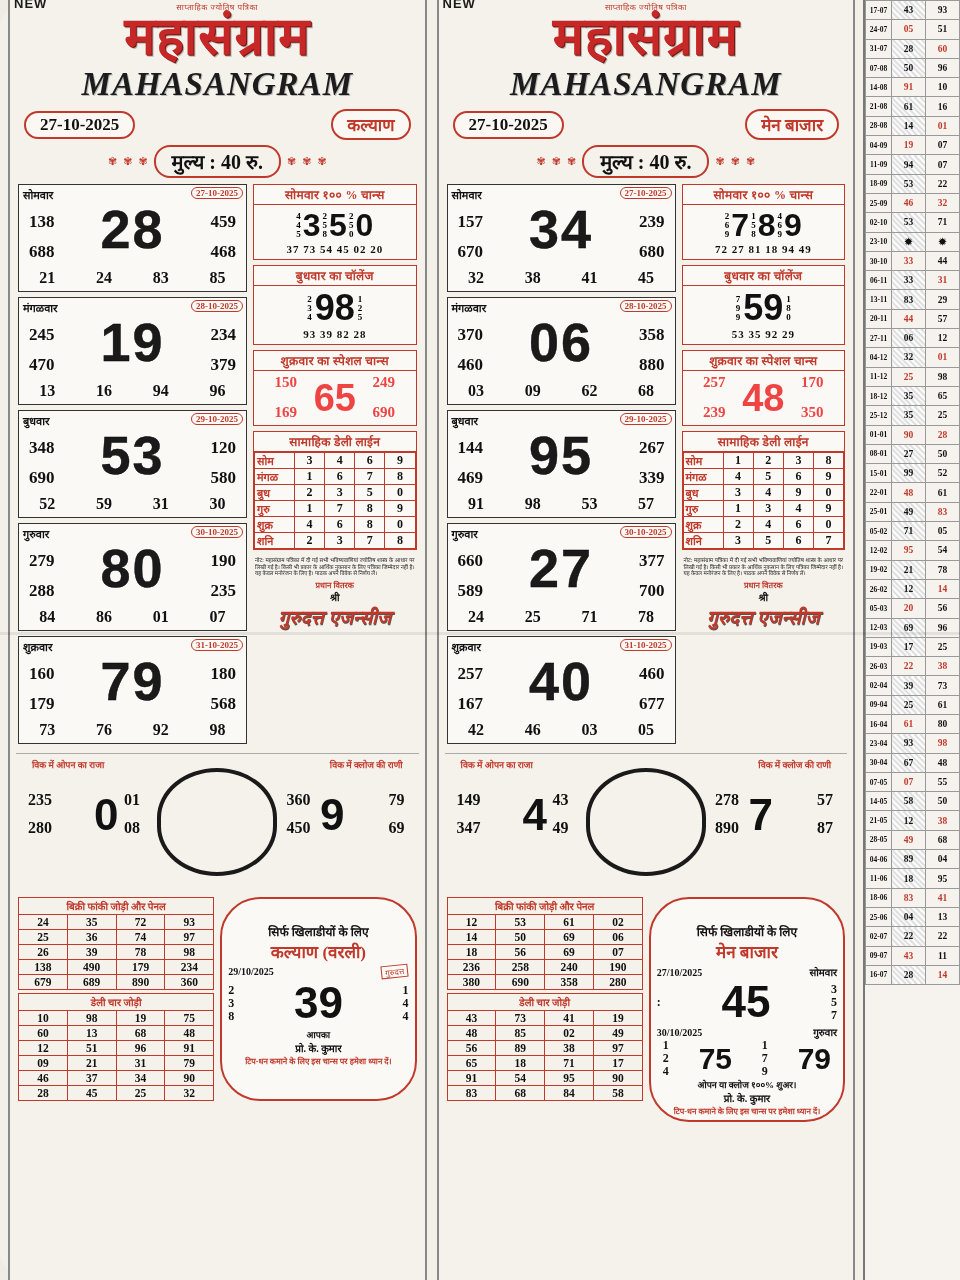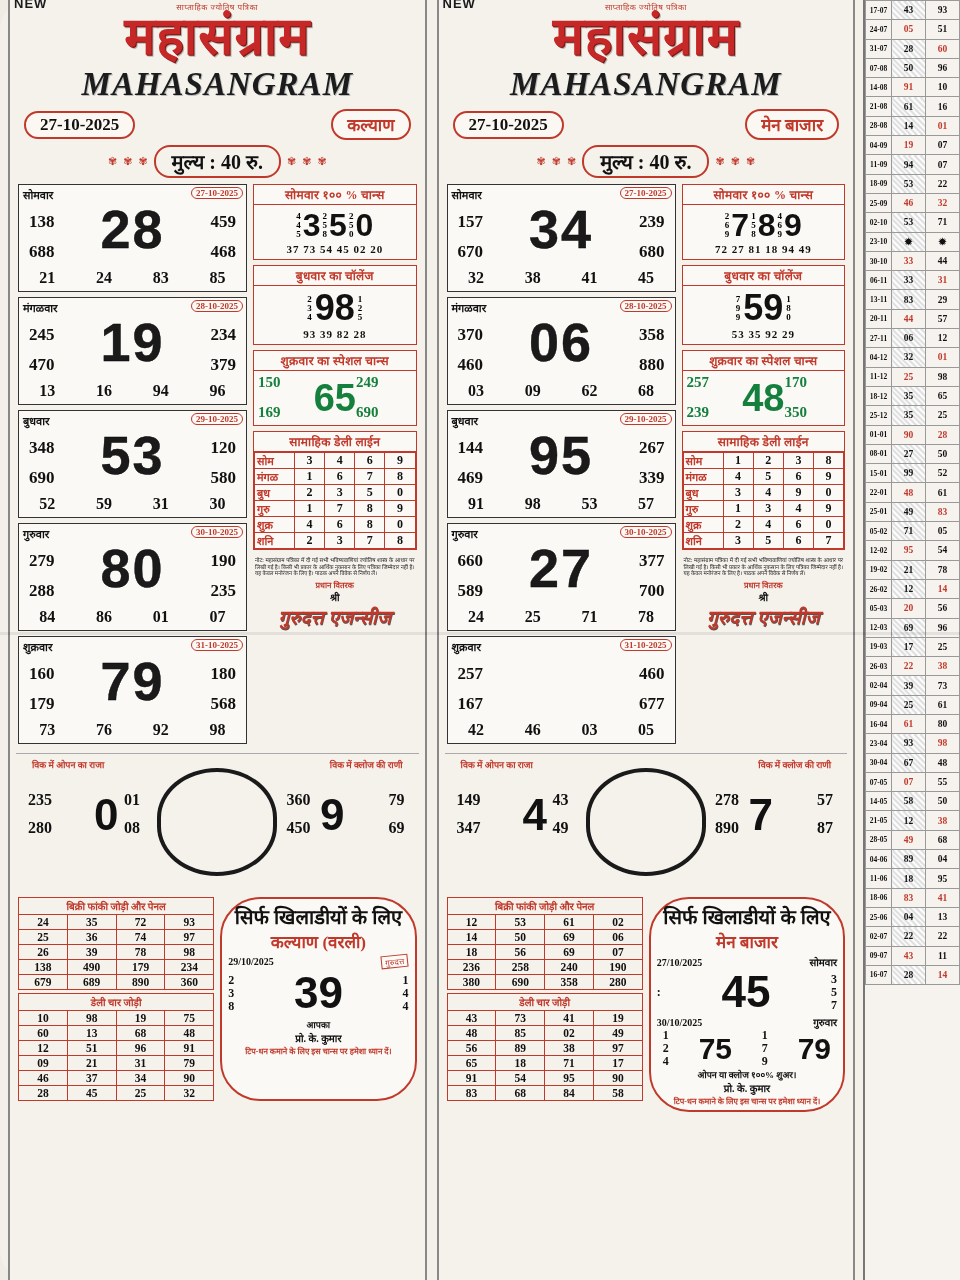--- a/index.html
+++ b/index.html
@@ -238,24 +238,24 @@
     font-family: "Liberation Sans", sans-serif;
     font-size: 36px;
     font-weight: bold;
     line-height: 38px;
     color: #111;
   }
   .special-grid {
     display: grid;
     grid-template-columns: 1fr auto 1fr;
     align-items: center;
-    text-align: left;
+    text-align: center;
     font-size: 15px;
     font-weight: bold;
-    color: #15803d;
+    color: #ef4444;
     row-gap: 13px;
   }
   .special-big {
     grid-row: span 2;
     font-family: "Liberation Sans", sans-serif;
     font-size: 38px;
     line-height: 40px;
     font-weight: bold;
   }
   .weekline table {
@@ -374,21 +374,21 @@
   }
   .onlyplayers {
     border: 2px solid #c0392b;
     border-radius: 40px;
     height: 100%;
     padding: 4px 6px;
     text-align: center;
     position: relative;
     background: #fbf9f5;
   }
-  .op-t1 { font-size: 20px; font-weight: bold; color: #111; }
+  .op-t1 { font-size: 12px; font-weight: bold; color: #111; margin-top: 20px; }
   .op-t2 { font-size: 17px; font-weight: bold; color: #c0392b; }
   .op-date { font-size: 10px; font-weight: bold; text-align: center; color: #111; }
   .op-date.r { text-align: right; }
   .op-big {
     font-family: "Liberation Sans", sans-serif;
     font-size: 44px;
     font-weight: bold;
     color: #111;
     line-height: 46px;
   }
@@ -923,20 +923,21 @@
             <span>24</span>
             <span>25</span>
             <span>71</span>
             <span>78</span>
           </div>
         </div>
 
         <div class="daybox">
           <div class="daylabel">शुक्रवार</div>
           <div class="datetag">31-10-2025</div>
+          <div class="bigjodi patterned">40</div>
           <div class="sideL">
             <div>257</div>
             <div>167</div>
           </div>
           <div class="sideR">
             <div>460</div>
             <div>677</div>
           </div>
           <div class="bottomrow">
             <span>42</span>

